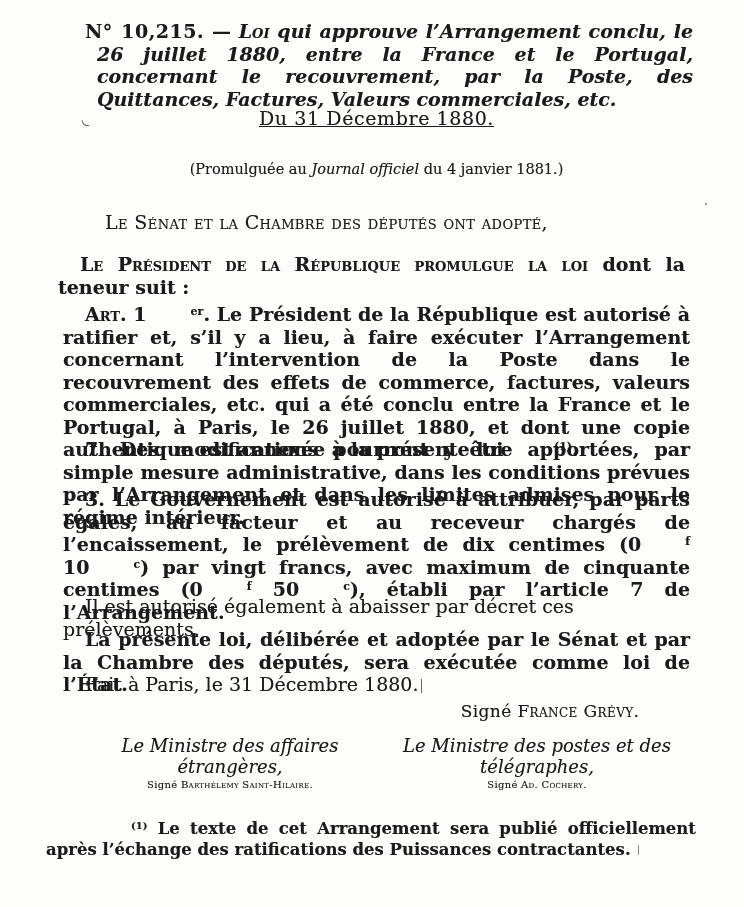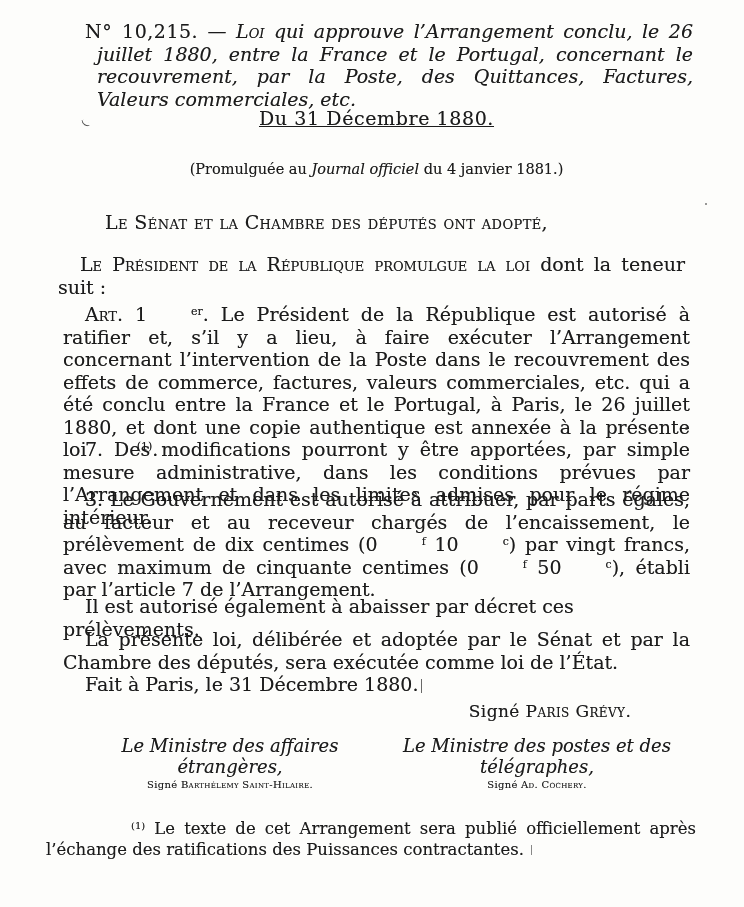--- a/index.html
+++ b/index.html
@@ -5,21 +5,21 @@
   html,body{margin:0;padding:0;}
   body{
     width:744px;height:907px;
     background:#fdfdfb;
     font-family:"DejaVu Serif","Liberation Serif",serif;
     color:#1b1b1b;
     overflow:hidden;
   }
   .page{position:relative;width:744px;height:907px;background:#fdfdfb;}
   .blk{position:absolute;}
-  .just{text-align:justify;}
+  .just{text-align:justify;font-weight:bold;}
   .ctr{text-align:center;}
   .sc{font-variant:small-caps;}
   sup{font-size:11px;line-height:0;vertical-align:6px;letter-spacing:0;padding-left:44px;}
   .ink{text-shadow:0 0 0.5px rgba(20,20,20,0.45);}
 
   
   #header-para{
     left:97px;top:20px;width:596px;
     font-size:19px;line-height:22.5px;
     text-indent:-12px;
@@ -105,21 +105,21 @@
     <span>3. Le Gouvernement est autorisé à attribuer, par parts égales, au facteur et au receveur chargés de l’encaissement, le prélèvement de dix centimes (0</span><sup>f</sup><span> 10</span><sup>c</sup><span>) par vingt francs, avec maximum de cinquante centimes (0</span><sup>f</sup><span> 50</span><sup>c</sup><span>), établi par l’article 7 de l’Arrangement.</span>
   </div>
 
   <div id="decret" class="blk body-par">Il est autorisé également à abaisser par décret ces prélèvements.</div>
 
   <div id="closing" class="blk just body-par">La présente loi, délibérée et adoptée par le Sénat et par la Chambre des députés, sera exécutée comme loi de l’État.</div>
 
   <div id="fait" class="blk body-par">Fait à Paris, le 31 Décembre 1880.</div>
 
   <div id="grevy" class="blk">
-    <span>Signé </span><span class="sc">Paris Grévy.</span>
+    <span>Signé </span><span class="sc">France Grévy.</span>
   </div>
 
   <div id="min-left" class="blk minister">
     <span class="mtitle">Le Ministre des affaires étrangères,</span>
     <span class="mname"><span>Signé </span><span class="sc">Barthélemy Saint-Hilaire.</span></span>
   </div>
   <div id="min-right" class="blk minister">
     <span class="mtitle">Le Ministre des postes et des télégraphes,</span>
     <span class="mname"><span>Signé </span><span class="sc">Ad. Cochery.</span></span>
   </div>

